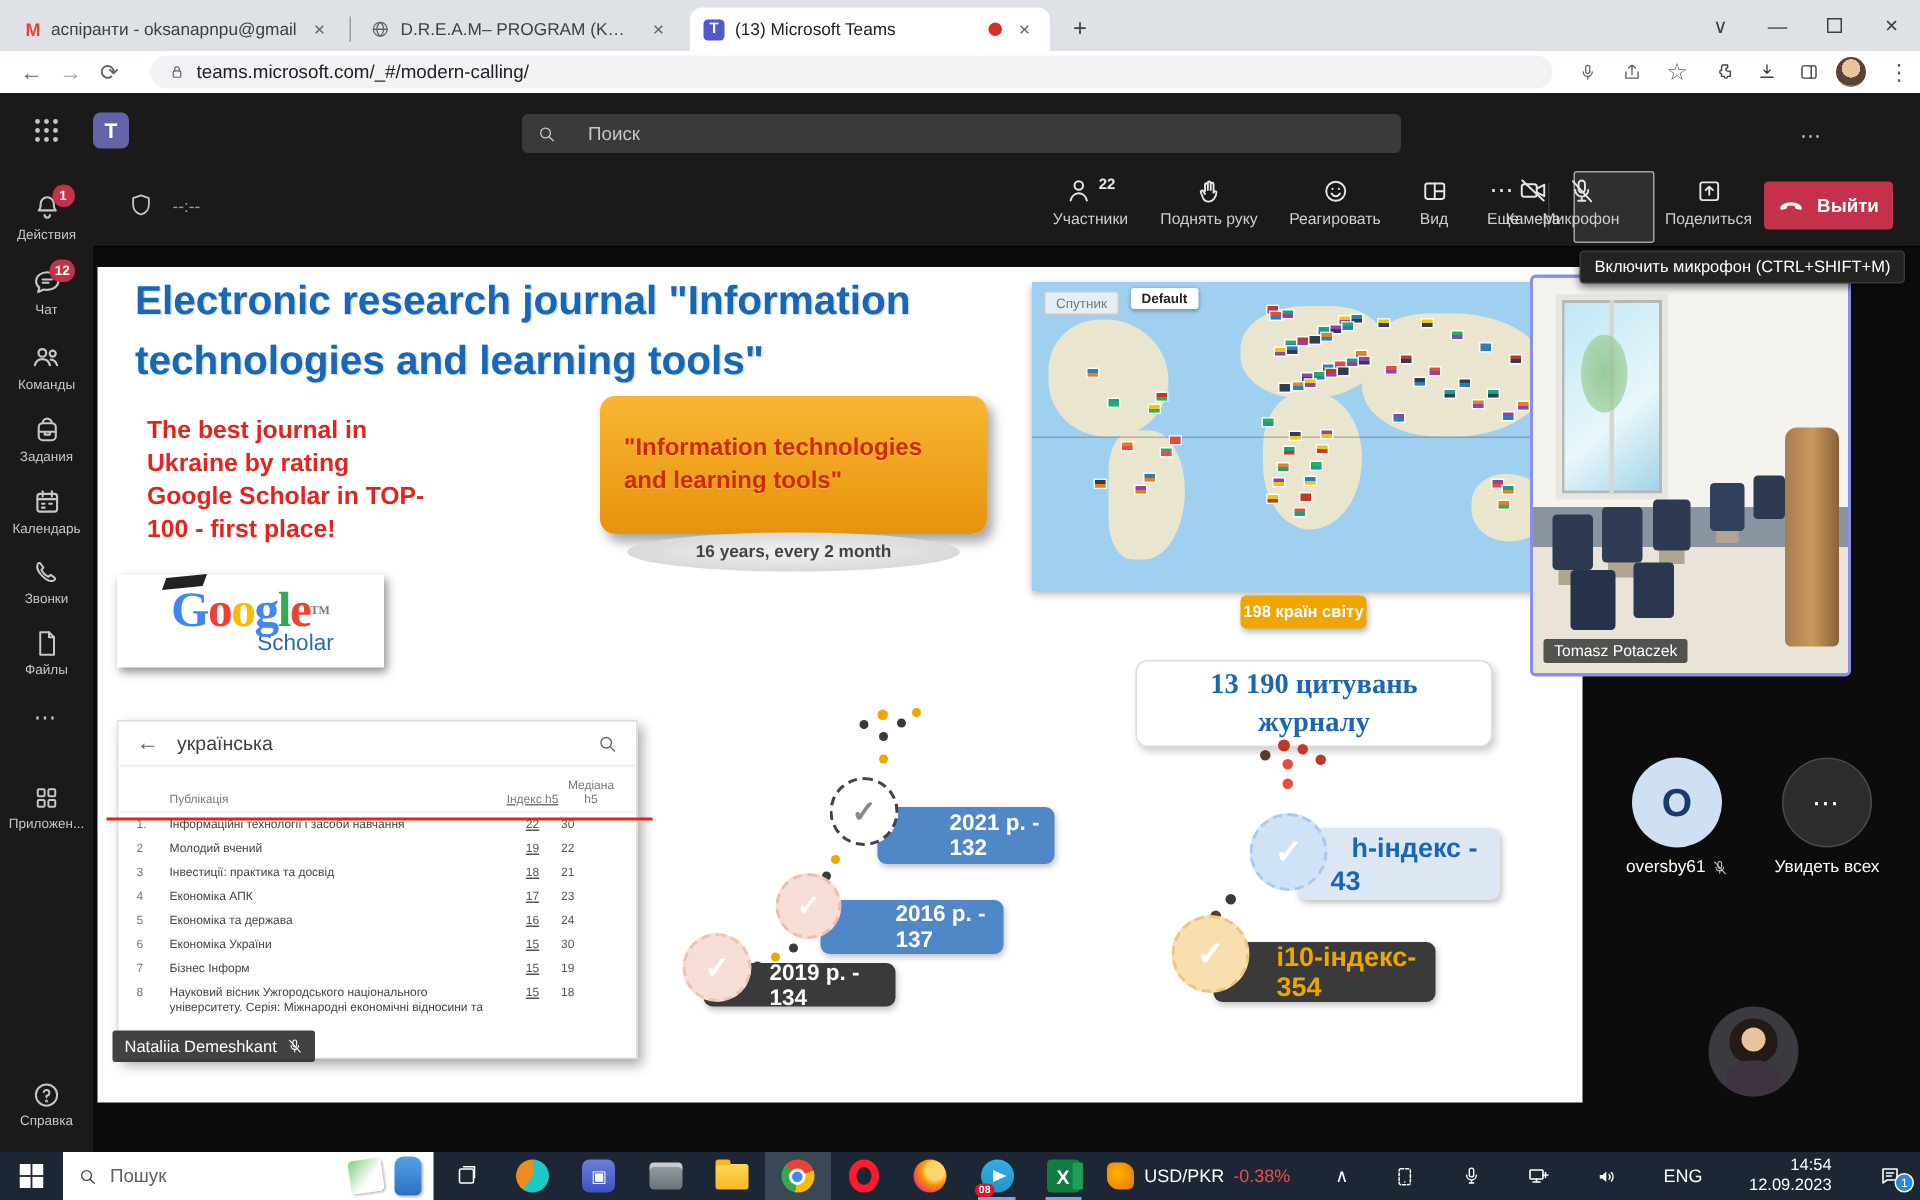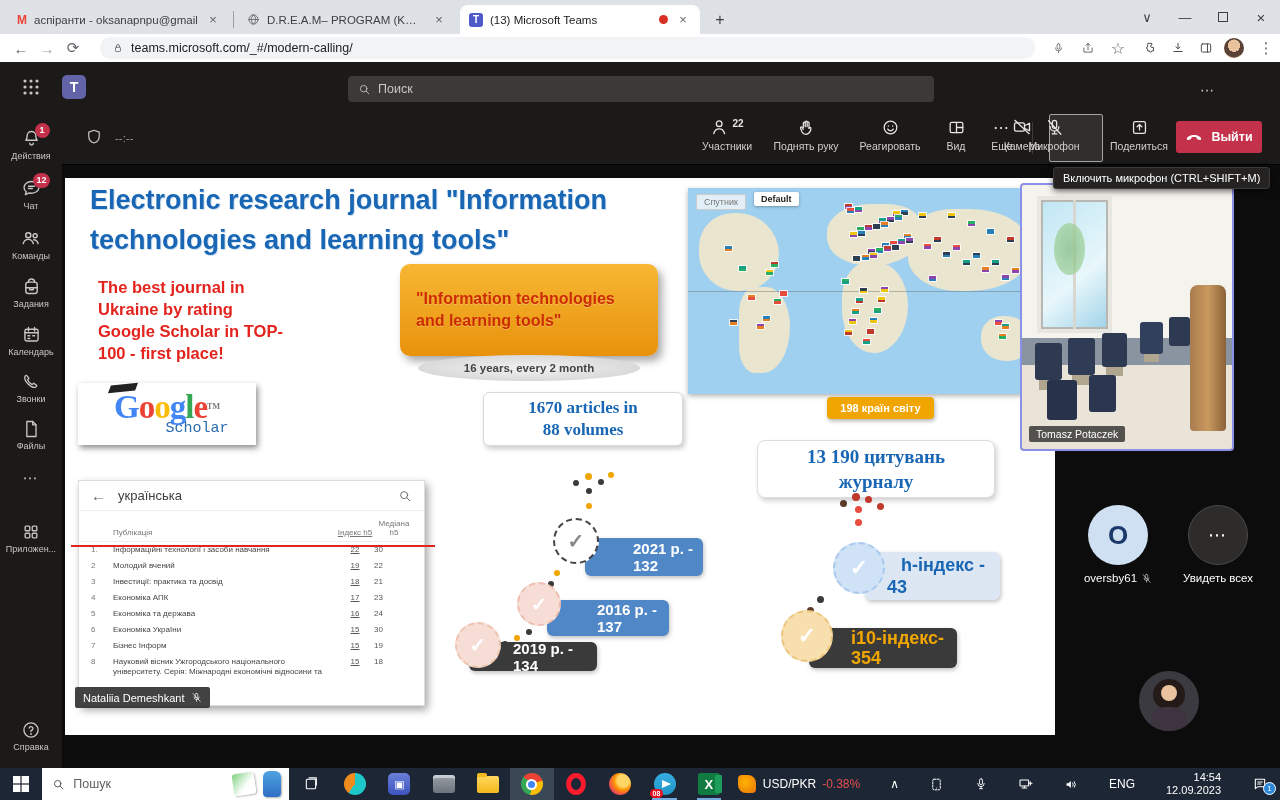--- a/index.html
+++ b/index.html
@@ -13,51 +13,51 @@
   .tab-x{color:#5f6368;font-size:13px;width:16px;height:16px;line-height:15px;text-align:center;border-radius:50%;cursor:pointer}
   .tab.active{background:#fff;border-radius:8px 8px 0 0;color:#202124}
   .tabsep{position:absolute;top:11px;width:1px;height:17px;background:#9aa0a6}
   .winctl{position:absolute;top:0;height:34px;width:38px;display:flex;align-items:center;justify-content:center;color:#3c4043;font-size:13px;cursor:pointer}
   #chrome-toolbar{position:absolute;left:0;top:34px;width:1280px;height:28px;background:#fff;display:flex;align-items:center}
   .navbtn{width:26px;height:24px;display:flex;align-items:center;justify-content:center;color:#5f6368;font-size:15px;cursor:pointer}
   #urlbar{position:absolute;left:100px;top:37px;width:935px;height:22px;background:#f1f3f4;border-radius:11px;display:flex;align-items:center;gap:7px;padding:0 12px;font-size:12.5px;color:#202124}
   .tb-ic{position:absolute;top:36px;width:24px;height:24px;display:flex;align-items:center;justify-content:center;color:#5f6368;cursor:pointer;font-size:14px}
   
   #teamsbar{position:absolute;left:0;top:62px;width:1280px;height:50px;background:#1b1a19}
-  #t-search{position:absolute;left:348px;top:76px;width:586px;height:26px;background:#3b3a39;border-radius:4px;display:flex;align-items:center;gap:7px;padding:0 10px;color:#c8c6c4;font-size:12.5px;cursor:text}
+  #t-search{position:absolute;left:348px;top:76px;width:586px;height:26px;background:#3b3a39;border-radius:4px;display:flex;align-items:center;gap:21px;padding:0 10px;color:#c8c6c4;font-size:12.5px;cursor:text}
   
   #rail{position:absolute;left:0;top:112px;width:62px;height:656px;background:#1b1a19}
   .rl-item{position:absolute;left:0;width:62px;height:48px;display:flex;flex-direction:column;align-items:center;justify-content:center;gap:2px;color:#c8c6c4;cursor:pointer}
   .rl-item .lbl{font-size:9px;max-width:58px;overflow:hidden;white-space:nowrap;text-overflow:ellipsis}
   .rl-badge{position:absolute;top:-5px;right:-8px;min-width:15px;height:15px;border-radius:8px;background:#c4314b;color:#fff;font-size:9px;font-weight:bold;display:flex;align-items:center;justify-content:center;padding:0 3px}
   
   #calltb{position:absolute;left:62px;top:112px;width:1218px;height:53px;background:#1b1a19;border-bottom:1px solid #000}
   .cbtn{position:absolute;top:117px;display:flex;flex-direction:column;align-items:center;gap:3px;color:#d0cecc;font-size:10.5px;cursor:pointer}
   .cbtn .cic{height:20px;display:flex;align-items:center;color:#e8e6e3}
   #leavebtn{position:absolute;left:1176px;top:121px;width:86px;height:32px;background:#c4314b;border-radius:3px;color:#fff;display:flex;align-items:center;justify-content:center;gap:8px;font-size:12.5px;font-weight:bold;cursor:pointer}
   #tooltip{position:absolute;left:1053px;top:167px;height:22px;padding:0 9px;background:#242322;border:1px solid #3b3a39;border-radius:3px;color:#fff;font-size:11px;display:flex;align-items:center;z-index:60;box-shadow:0 2px 6px rgba(0,0,0,.6)}
   
   #stage{position:absolute;left:62px;top:165px;width:1218px;height:603px;background:#0c0c0c}
   #slide{position:absolute;left:65px;top:178px;width:990px;height:557px;background:#fff;overflow:hidden}
   .sl-title{position:absolute;left:25px;color:#1866b4;font-size:27px;font-weight:bold;text-shadow:1px 1px 0 #cfe0f0}
   #redtext{position:absolute;left:33px;top:98px;color:#e3231d;font-size:16.5px;font-weight:bold;line-height:22px}
   #gcard{position:absolute;left:13px;top:205px;width:178px;height:62px;background:#fff;box-shadow:2px 3px 6px rgba(0,0,0,.45);display:flex;flex-direction:column;align-items:center;justify-content:center}
   #gword{font-family:"Liberation Serif",serif;font-size:33px;font-weight:bold;line-height:30px;letter-spacing:-1px;position:relative}
   #gword .tm{font-size:8px;vertical-align:top;color:#777;letter-spacing:0}
   #gcap{position:absolute;left:-4px;top:-8px;width:26px;height:8px;background:#222;transform:skewX(-25deg) rotate(-6deg)}
-  #gsub{font-family:Liberation Mono, monospace;font-size:15px;color:#2b6cb0;margin-top:-2px;margin-left:60px}
+  #gsub{font-family:Liberation Sans, sans-serif;font-size:15px;color:#2b6cb0;margin-top:-2px;margin-left:60px}
   #orangebox{position:absolute;left:335px;top:86px;width:258px;height:92px;border-radius:10px;background:linear-gradient(#f7b733,#e8920c);box-shadow:4px 5px 8px rgba(0,0,0,.35);display:flex;align-items:center;justify-content:center;padding:10px 16px}
   #orangebox .t{color:#cc2a00;font-size:16px;font-weight:bold;line-height:22px;text-shadow:0 1px 0 rgba(255,255,255,.25)}
   #issue-ellipse{position:absolute;left:353px;top:177px;width:222px;height:26px;border-radius:50%;background:radial-gradient(#f2f2f2,#cfcfcf);display:flex;align-items:center;justify-content:center;color:#444;font-size:11.5px;font-weight:bold}
   #articlesbox{position:absolute;left:418px;top:214px;width:200px;height:54px;background:#fff;border:1px solid #d9d9d9;border-radius:6px;box-shadow:2px 3px 5px rgba(0,0,0,.2);display:flex;flex-direction:column;align-items:center;justify-content:center;font-family:"Liberation Serif",serif;color:#1866b4;font-size:17px;font-weight:bold;line-height:22px}
   
   #map{position:absolute;left:623px;top:10px;width:366px;height:206px;background:#9fd0f0;overflow:hidden;box-shadow:0 2px 5px rgba(0,0,0,.3)}
   .land{position:absolute;background:#e9e5cf;border-radius:45% 55% 50% 50%}
   .mapbtn{position:absolute;font-size:9px;padding:2px 7px;border-radius:2px;cursor:pointer}
-  #map-badge{position:absolute;left:762px;top:219px;width:107px;height:22px;background:#f0a500;border-radius:4px;box-shadow:1px 2px 4px rgba(0,0,0,.3);display:flex;align-items:center;justify-content:center;color:#fff;font-size:11px;font-weight:bold}
+  #map-badge{position:absolute;left:762px;top:219px;width:84px;height:22px;background:#f0a500;border-radius:4px;box-shadow:1px 2px 4px rgba(0,0,0,.3);display:flex;align-items:center;justify-content:center;color:#fff;font-size:11px;font-weight:bold}
   #citbox{position:absolute;left:692px;top:262px;width:238px;height:58px;background:#fff;border:1px solid #ddd;border-radius:8px;box-shadow:2px 3px 5px rgba(0,0,0,.18);display:flex;flex-direction:column;align-items:center;justify-content:center;font-family:"Liberation Serif",serif;color:#1866b4;font-size:19px;font-weight:bold;line-height:25px}
   
   .rosette{position:absolute;border-radius:50%;display:flex;align-items:center;justify-content:center;font-weight:bold}
   .tl-box{position:absolute;border-radius:6px;color:#fff;font-weight:bold;font-size:15px;line-height:17px;display:flex;flex-direction:column;justify-content:center;box-shadow:1px 2px 4px rgba(0,0,0,.25)}
   .dot{position:absolute;border-radius:50%}
   
   #tablecard{position:absolute;left:13px;top:302px;width:347px;height:226px;background:#fff;border:1px solid #ddd;box-shadow:3px 4px 8px rgba(0,0,0,.35)}
   #tc-top{display:flex;align-items:center;gap:12px;height:30px;padding:0 12px;border-bottom:1px solid #eee;color:#3c4043;font-size:13px}
   .trow{display:flex;align-items:flex-start;padding:3px 10px 3px 12px;font-size:8px;color:#555;line-height:10px}
   .trow .no{width:22px;color:#777}
@@ -400,24 +400,20 @@
       <span id="gcap"></span><span style="color:#4285f4">G</span><span style="color:#ea4335">o</span><span style="color:#fbbc05">o</span><span style="color:#4285f4">g</span><span style="color:#34a853">l</span><span style="color:#ea4335">e</span><span class="tm">TM</span>
     </div>
     <div id="gsub">Scholar</div>
   </div>
 
   <div id="orangebox">
     <div class="t">"Information technologies and learning tools"</div>
   </div>
   <div id="issue-ellipse">16 years, every 2 month</div>
 
-  <div id="articlesbox">
-    <div>1670 articles in</div>
-    <div>88 volumes</div>
-  </div>
 
   <div id="map">
     <div class="land" style="left:3%;top:12%;width:22%;height:38%"></div>
     <div class="land" style="left:14%;top:48%;width:14%;height:42%;border-radius:40% 60% 70% 40%"></div>
     <div class="land" style="left:38%;top:8%;width:26%;height:30%;border-radius:50% 40% 60% 50%"></div>
     <div class="land" style="left:42%;top:36%;width:18%;height:44%;border-radius:45% 55% 60% 55%"></div>
     <div class="land" style="left:60%;top:10%;width:34%;height:40%;border-radius:40% 55% 55% 45%"></div>
     <div class="land" style="left:80%;top:62%;width:14%;height:22%"></div>
     <div style="position:absolute;left:0;top:50%;width:100%;height:1px;background:rgba(80,80,80,.35)"></div>
     <div id="flags">

